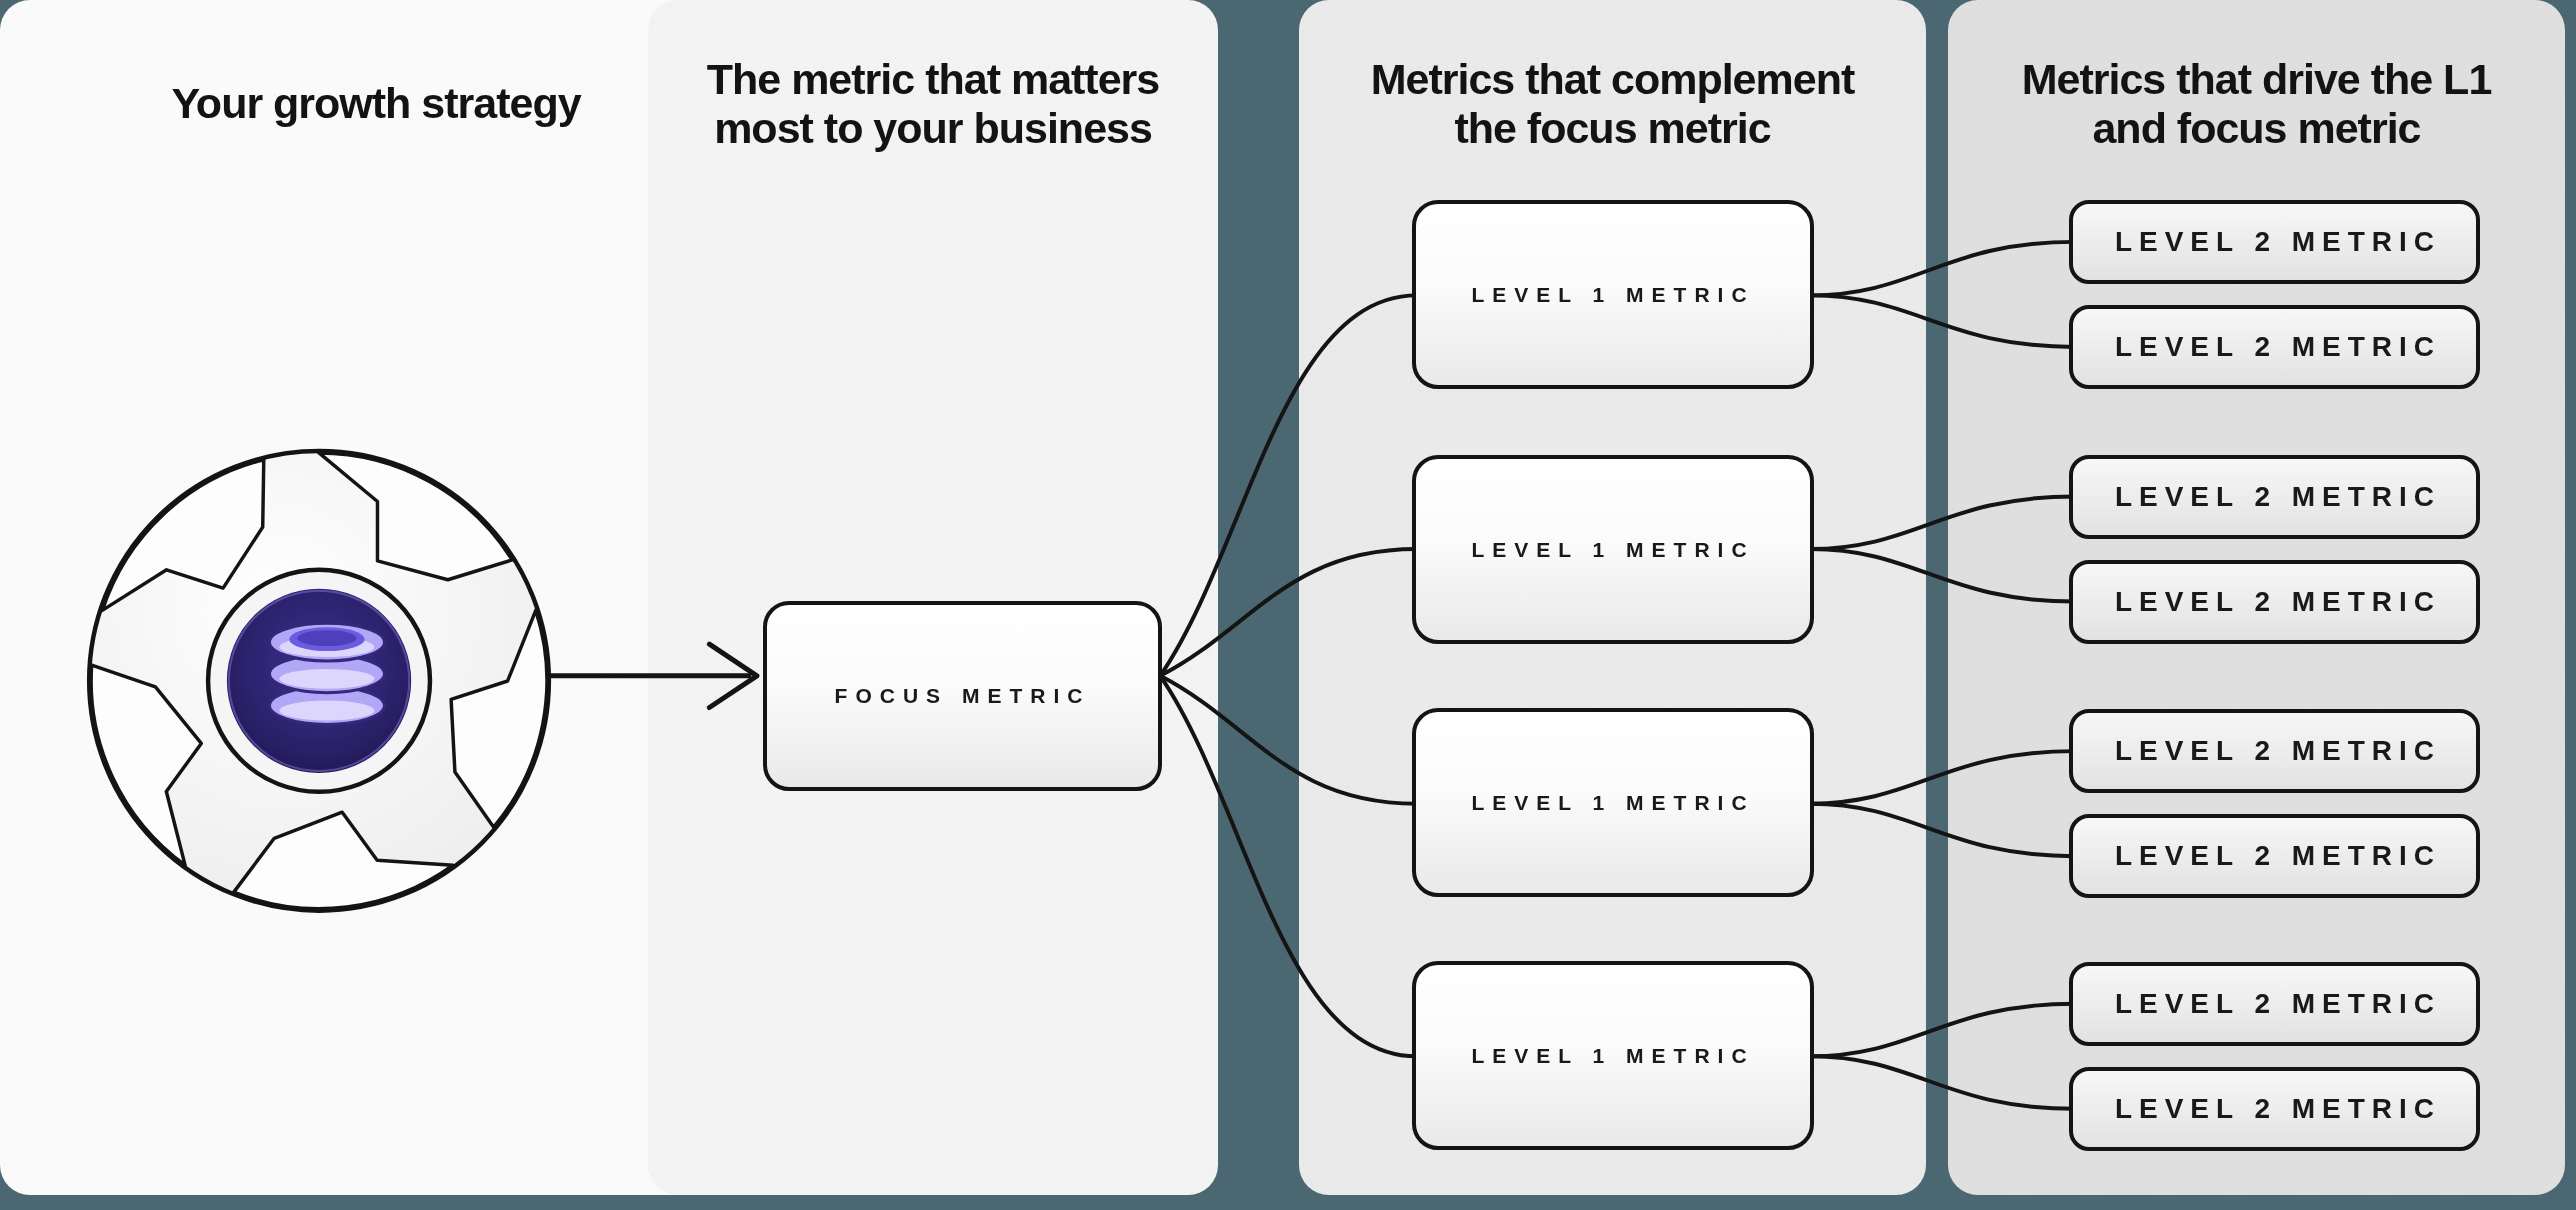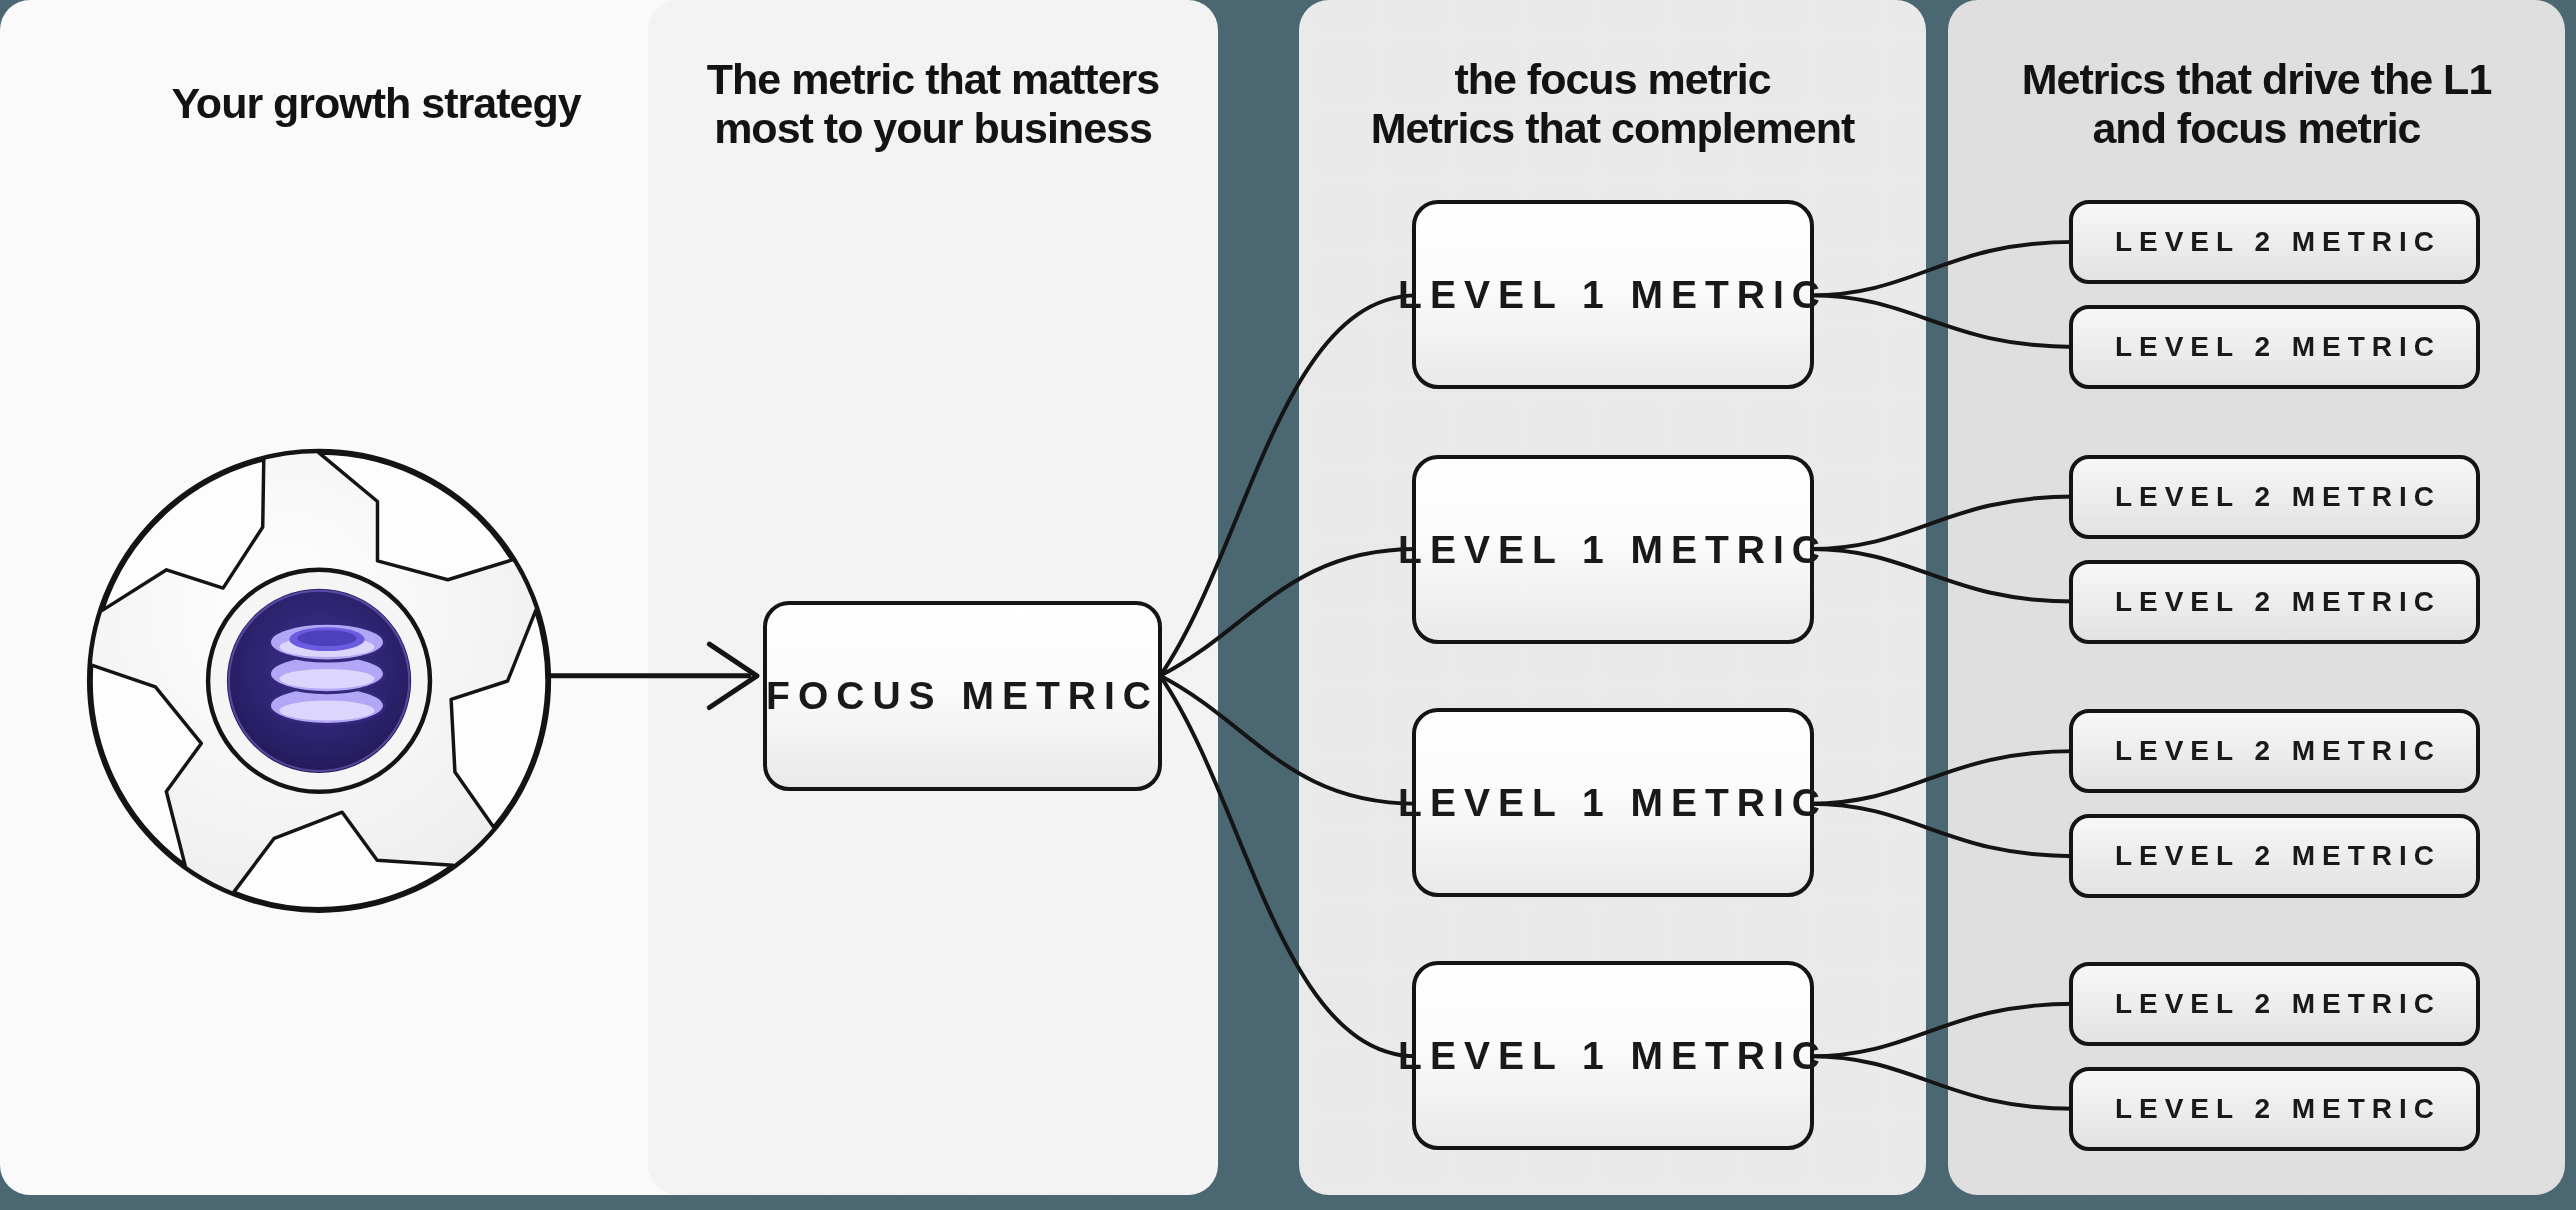--- a/index.html
+++ b/index.html
@@ -14,21 +14,21 @@
   .panel4{left:1948px;width:617px;background-color:#dfdfdf;}
   .panel-title{position:absolute;top:52px;left:0;right:0;height:103px;
          display:flex;flex-direction:column;justify-content:center;align-items:center;
          text-align:center;font-size:43px;font-weight:700;color:#131313;
          letter-spacing:-1px;line-height:49px;}
   .panel-title span{display:block;}
   .box{position:absolute;display:flex;align-items:center;justify-content:center;
        border:4px solid #141414;color:#191919;font-weight:700;z-index:2;
        box-sizing:border-box;white-space:nowrap;}
   .box-lg{border-radius:26px;background:linear-gradient(180deg,#ffffff 0%,#fbfbfb 45%,#e9e9e9 100%);
-          font-size:39px;letter-spacing:8px;}
+          font-size:21px;letter-spacing:8px;}
   .box-sm{border-radius:20px;background:linear-gradient(180deg,#f7f7f7 0%,#e2e2e2 100%);
           font-size:28px;letter-spacing:7px;padding-left:7px;}
   .focus-box{left:763px;top:581px;width:399px;height:190px;margin-top:20px;}
   .l1-0{left:1412px;top:200px;width:402px;height:189px;}
   .l1-1{left:1412px;top:455px;width:402px;height:189px;}
   .l1-2{left:1412px;top:708px;width:402px;height:189px;}
   .l1-3{left:1412px;top:961px;width:402px;height:189px;}
   .l2{left:2069px;width:411px;height:84px;}
   .l2-0{top:200px;}  .l2-1{top:305px;}
   .l2-2{top:455px;}  .l2-3{top:560px;}
@@ -48,22 +48,22 @@
     </div>
   </div>
   <div class="panel panel2">
     <div class="panel-title">
       <span>The metric that matters</span>
       <span>most to your business</span>
     </div>
   </div>
   <div class="panel panel3">
     <div class="panel-title">
+      <span>Metrics that complement</span>
       <span>the focus metric</span>
-      <span>Metrics that complement</span>
     </div>
   </div>
   <div class="panel panel4">
     <div class="panel-title">
       <span>Metrics that drive the L1</span>
       <span>and focus metric</span>
     </div>
   </div>
 
   <svg class="overlay" viewBox="0 0 2600 1222">

